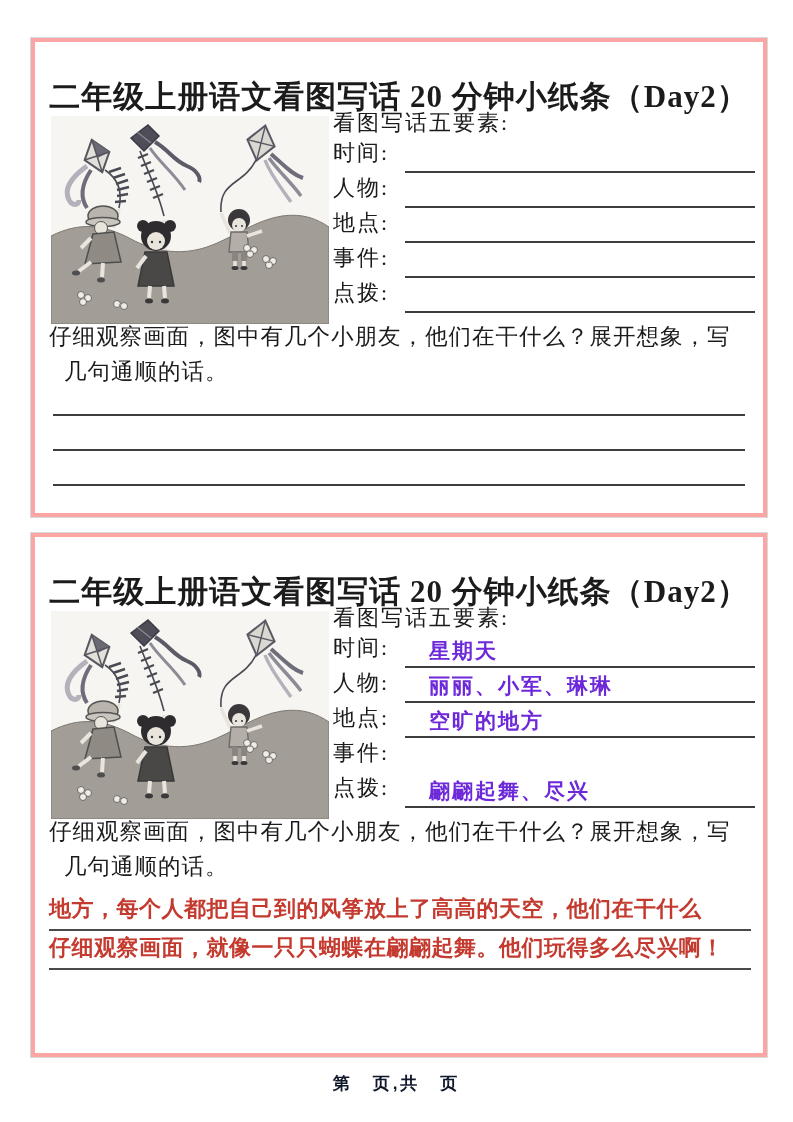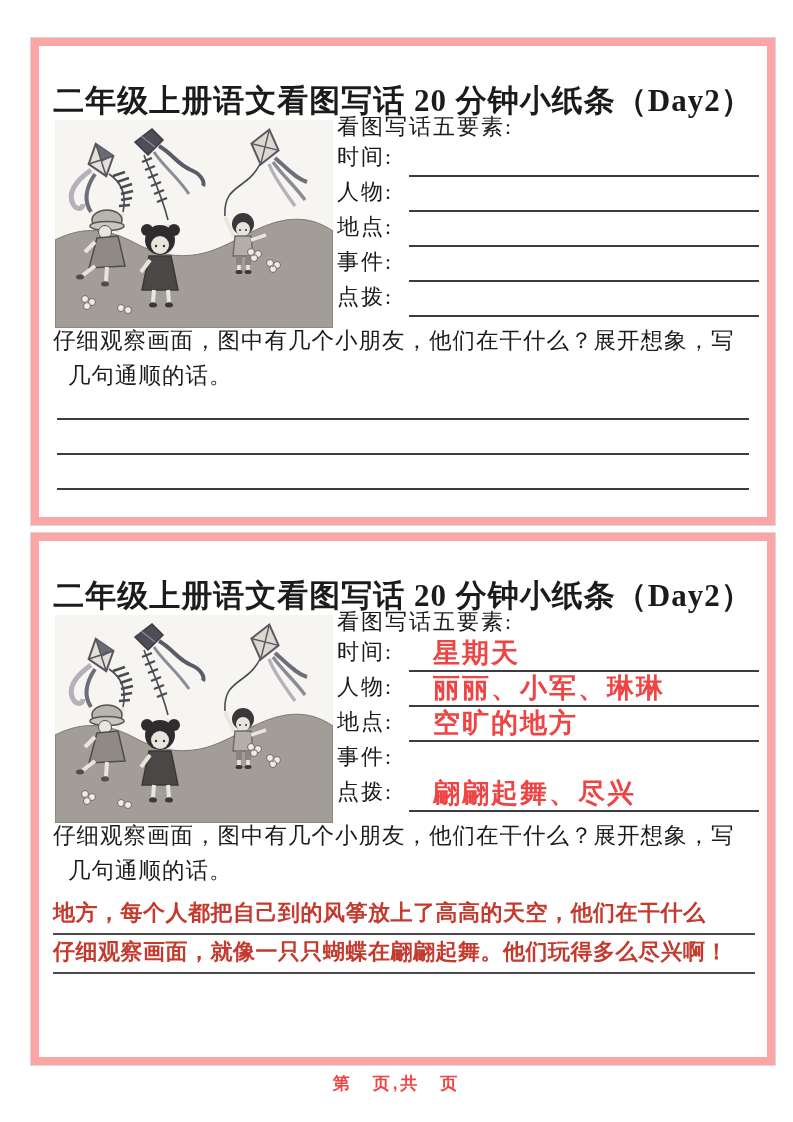--- a/index.html
+++ b/index.html
@@ -3,63 +3,63 @@
 <meta charset="utf-8">
 <style>
   html,body{margin:0;padding:0;}
   body{
     width:793px;height:1122px;position:relative;background:#ffffff;
     font-family:"Liberation Serif","DejaVu Serif",serif;color:#1b1b1b;
     overflow:hidden;
   }
   .card{
     position:absolute;left:31px;width:728px;background:#fff;
-    border:8px solid #fca5a5;outline:1px solid #d9d9d9;
+    border:4px solid #fca5a5;outline:1px solid #d9d9d9;
   }
   #card-blank{top:38px;height:471px;}
   #card-answered{top:533px;height:516px;}
 
   .card-title{
     position:absolute;top:13px;left:0;right:0;text-align:center;
     font-size:31px;font-weight:bold;letter-spacing:1px;white-space:nowrap;
   }
   .illustration{
     position:absolute;left:16px;top:74px;width:278px;height:208px;
   }
   .form{position:absolute;left:298px;top:66px;right:8px;}
   .form-header{font-size:22px;height:30px;line-height:30px;letter-spacing:2px;}
   .form-row{display:flex;align-items:flex-start;height:35px;}
   .form-label{flex:0 0 72px;font-size:22px;line-height:30px;letter-spacing:2px;}
   .form-line{
     flex:1;align-self:stretch;border-bottom:2px solid #3d3d3d;
     display:flex;align-items:flex-end;padding-left:24px;
   }
   .answer{
-    font-size:27px;line-height:30px;letter-spacing:2px;
-    color:#ef4444;font-weight:bold;font-family:Liberation Mono, monospace;
+    font-size:21px;line-height:30px;letter-spacing:2px;
+    color:#6d28d9;font-weight:bold;
   }
   .instruction{
     position:absolute;left:14px;right:10px;top:277px;
     font-size:22.5px;line-height:35px;letter-spacing:1px;
   }
   .instruction .line2{padding-left:15px;}
   .blank-line{
     position:absolute;left:18px;right:18px;height:0;
     border-bottom:2px solid #3d3d3d;
   }
   .bl-0{top:372px;} .bl-1{top:407px;} .bl-2{top:442px;}
   .essay{position:absolute;left:14px;right:12px;top:355px;}
   .essay-line{
     height:39px;box-sizing:border-box;border-bottom:2px solid #4a4a4a;
     font-size:22px;line-height:34px;letter-spacing:0.5px;
     color:#c43a2f;font-weight:bold;white-space:nowrap;
   }
   .page-footer{
     position:absolute;top:1072px;left:0;right:0;text-align:center;
-    font-size:17px;font-weight:bold;letter-spacing:3px;color:#ef4444;
+    font-size:17px;font-weight:bold;letter-spacing:3px;color:#0f172a;
     font-family:"Liberation Sans","DejaVu Sans",sans-serif;
   }
 </style>
 </head>
 <body>
 
 <section class="card" id="card-blank">
   <h1 class="card-title">二年级上册语文看图写话 20 分钟小纸条（Day2）</h1>
 
   <svg class="illustration" viewBox="0 0 278 208" aria-hidden="true">

